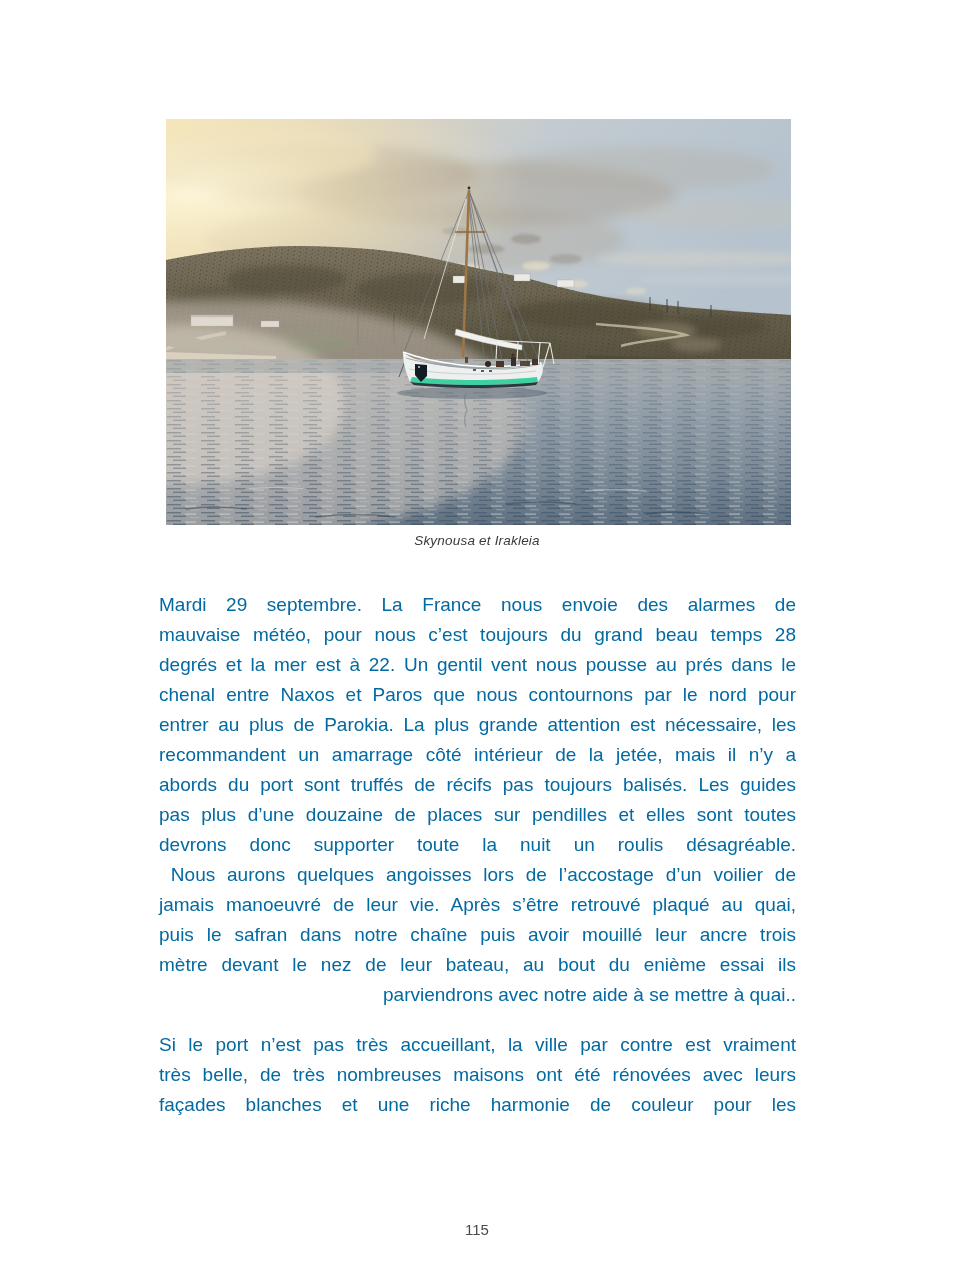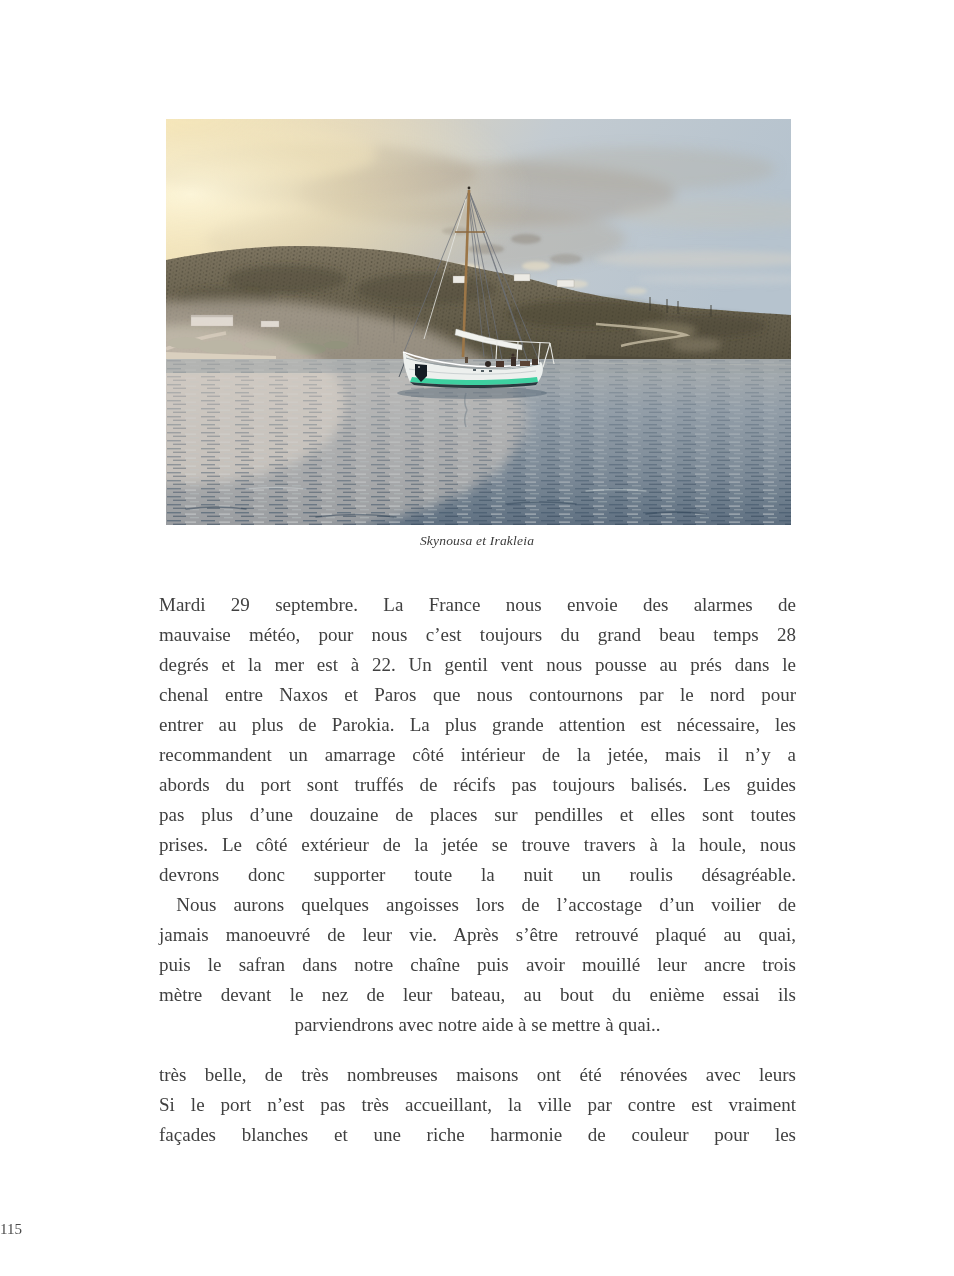--- a/index.html
+++ b/index.html
@@ -1,47 +1,47 @@
 <!DOCTYPE html>
 <html><head>
 <meta charset="utf-8">
 <style>
   html,body{margin:0;padding:0;background:#ffffff;}
   .page{
     position:relative;
     width:954px;height:1276px;
     background:#ffffff;
     overflow:hidden;
-    font-family:Liberation Serif, serif;
+    font-family:Liberation Sans, sans-serif;
   }
   .photo-figure{
     position:absolute;left:166px;top:119px;
     width:625px;height:406px;
   }
   .photo-figure svg{display:block;}
   .photo-caption{
     position:absolute;left:0;top:533px;width:954px;
     text-align:center;
     font-style:italic;
     font-size:13.5px;
     color:#3a3a3a;
     letter-spacing:0.2px;
   }
   .bodytext{
     position:absolute;left:159px;top:590px;width:637px;
     font-size:19px;line-height:30px;
-    color:#404040;
+    color:#0369a1;
   }
   .para{margin:0;}
   .para + .para{margin-top:20px;}
   .jline{text-align:justify;text-align-last:justify;}
-  .lastline{text-align:center;}
+  .lastline{text-align:right;}
   .pagenum{
     position:absolute;left:0;top:1221px;width:954px;
-    text-align:left;
+    text-align:center;
     font-size:15px;
     color:#4a4a4a;
   }
 </style>
 </head>
 <body>
 
 <div class="page">
 
   <div class="photo-figure">
@@ -265,30 +265,29 @@
   <div class="bodytext">
     <div class="para">
       <div class="jline">Mardi 29 septembre. La France nous envoie des alarmes de</div>
       <div class="jline">mauvaise météo, pour nous c’est toujours du grand beau temps 28</div>
       <div class="jline">degrés et la mer est à 22. Un gentil vent nous pousse au prés dans le</div>
       <div class="jline">chenal entre Naxos et Paros que nous contournons par le nord pour</div>
       <div class="jline">entrer au plus de Parokia. La plus grande attention est nécessaire, les</div>
       <div class="jline">recommandent un amarrage côté intérieur de la jetée, mais il n’y a</div>
       <div class="jline">abords du port sont truffés de récifs pas toujours balisés. Les guides</div>
       <div class="jline">pas plus d’une douzaine de places sur pendilles et elles sont toutes</div>
-      <div class="jline">prises. Le côté extérieur de la jetée se trouve travers à la houle, nous</div>
       <div class="jline">devrons donc supporter toute la nuit un roulis désagréable.</div>
       <div class="jline">&nbsp;Nous aurons quelques angoisses lors de l’accostage d’un voilier de</div>
       <div class="jline">jamais manoeuvré de leur vie. Après s’être retrouvé plaqué au quai,</div>
       <div class="jline">puis le safran dans notre chaîne puis avoir mouillé leur ancre trois</div>
       <div class="jline">mètre devant le nez de leur bateau, au bout du enième essai ils</div>
       <div class="lastline">parviendrons avec notre aide à se mettre à quai..</div>
     </div>
     <div class="para">
+      <div class="jline">Si le port n’est pas très accueillant, la ville par contre est vraiment</div>
       <div class="jline">très belle, de très nombreuses maisons ont été rénovées avec leurs</div>
-      <div class="jline">Si le port n’est pas très accueillant, la ville par contre est vraiment</div>
       <div class="jline">façades blanches et une riche harmonie de couleur pour les</div>
     </div>
   </div>
 
   <div class="pagenum">115</div>
 
 </div>
 
 </body></html>

